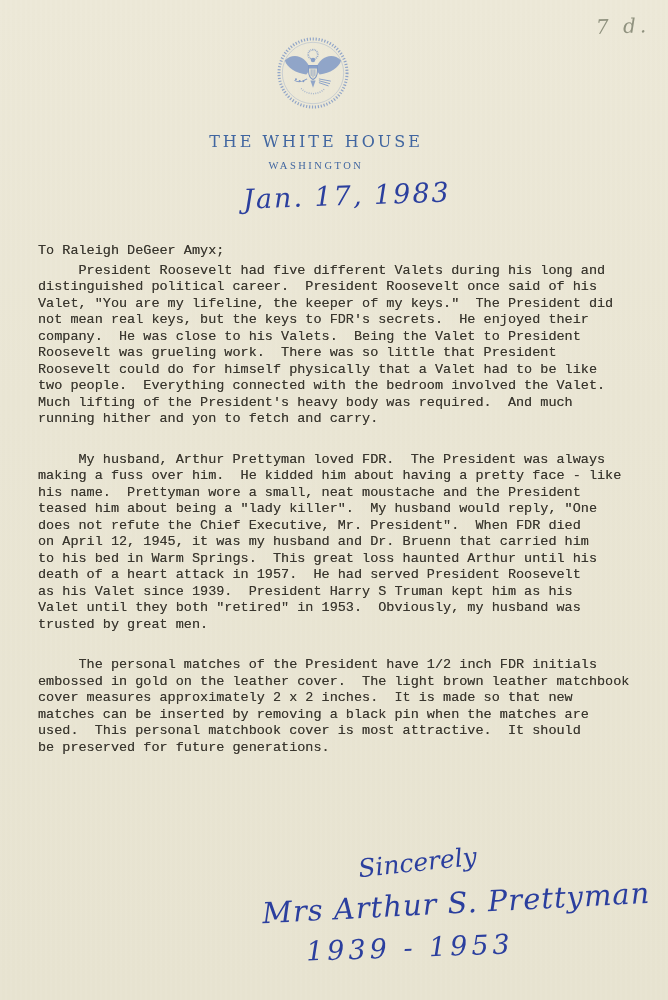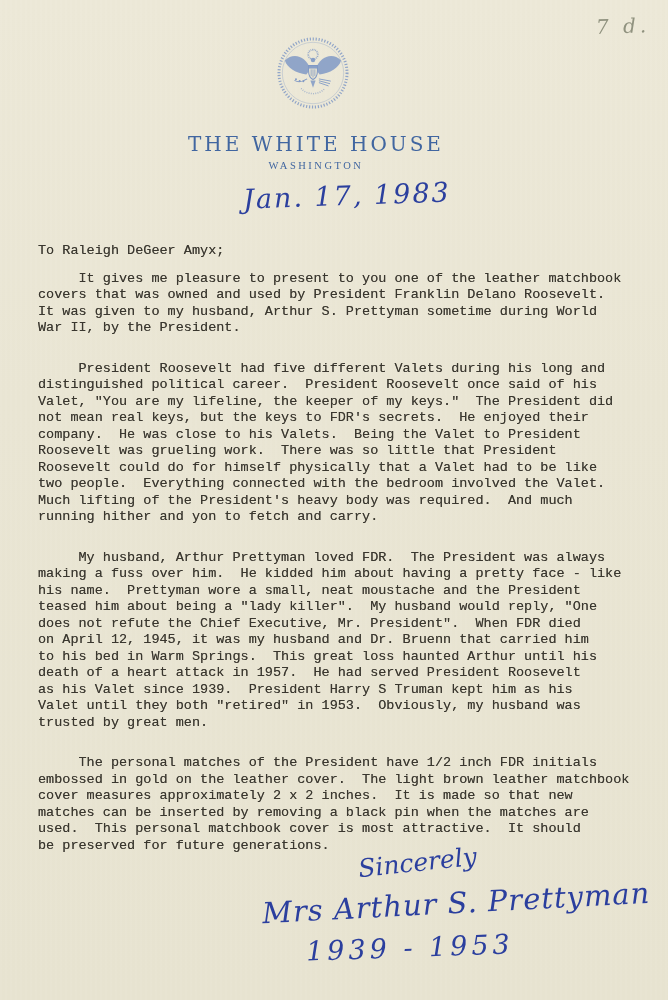--- a/index.html
+++ b/index.html
@@ -17,21 +17,21 @@
   .pencil-note{
     position:absolute;top:14px;left:596px;
     font-family:"DejaVu Serif",serif;font-style:italic;
     font-size:20px;color:#90927f;letter-spacing:4px;
     transform:rotate(-2deg);
   }
   .letterhead{position:absolute;top:0;left:0;right:36px;text-align:center;}
   .seal{position:absolute;top:36px;left:276px;width:74px;height:74px;}
   .wh-title{
     position:absolute;top:132px;left:0;right:0;
-    font-family:"DejaVu Serif",serif;font-size:20px;
+    font-family:"DejaVu Serif",serif;font-size:16px;
     letter-spacing:3px;color:#4166a0;
   }
   .wh-sub{
     position:absolute;top:160px;left:0;right:0;
     font-family:Liberation Serif, serif;font-size:10.5px;
     letter-spacing:2.5px;color:#4166a0;
   }
   .hand{
     font-family:"DejaVu Serif",serif;font-style:italic;
     color:#2b3f9e;white-space:nowrap;
@@ -41,21 +41,21 @@
     font-size:27px;letter-spacing:2px;transform:rotate(-2deg);
   }
   .letter-body{
     position:absolute;top:243px;left:38px;width:606px;
     font-size:13.5px;line-height:16.5px;color:#3a372f;
     text-shadow:0 0 .5px rgba(58,55,47,.65);
   }
   .letter-body p{
     margin:0 0 24px 0;white-space:pre-wrap;
   }
-  .letter-body p.salutation{margin-bottom:11px;}
+  .letter-body p.salutation{margin-bottom:3px;}
   .closing-sincerely{position:absolute;top:848px;left:358px;font-size:25px;transform:rotate(-6deg);}
   .closing-signature{position:absolute;top:886px;left:262px;font-size:29px;transform:rotate(-3deg);letter-spacing:1px;}
   .closing-years{position:absolute;top:932px;left:306px;font-size:27px;letter-spacing:4px;transform:rotate(-2deg);}
   .seal svg{display:block;width:100%;height:100%;}
 </style>
 </head>
 <body>
 
 <div class="page">
 
@@ -95,24 +95,20 @@
     </div>
 
     <div class="wh-title">THE WHITE HOUSE</div>
     <div class="wh-sub">WASHINGTON</div>
   </div>
 
   <div class="date hand">Jan. 17, 1983</div>
 
   <div class="letter-body">
     <p class="salutation">To Raleigh DeGeer Amyx;</p>
-    <p>     It gives me pleasure to present to you one of the leather matchbook
-covers that was owned and used by President Franklin Delano Roosevelt.
-It was given to my husband, Arthur S. Prettyman sometime during World
-War II, by the President.</p>
     <p>     President Roosevelt had five different Valets during his long and
 distinguished political career.  President Roosevelt once said of his
 Valet, "You are my lifeline, the keeper of my keys."  The President did
 not mean real keys, but the keys to FDR's secrets.  He enjoyed their
 company.  He was close to his Valets.  Being the Valet to President
 Roosevelt was grueling work.  There was so little that President
 Roosevelt could do for himself physically that a Valet had to be like
 two people.  Everything connected with the bedroom involved the Valet.
 Much lifting of the President's heavy body was required.  And much
 running hither and yon to fetch and carry.</p>

